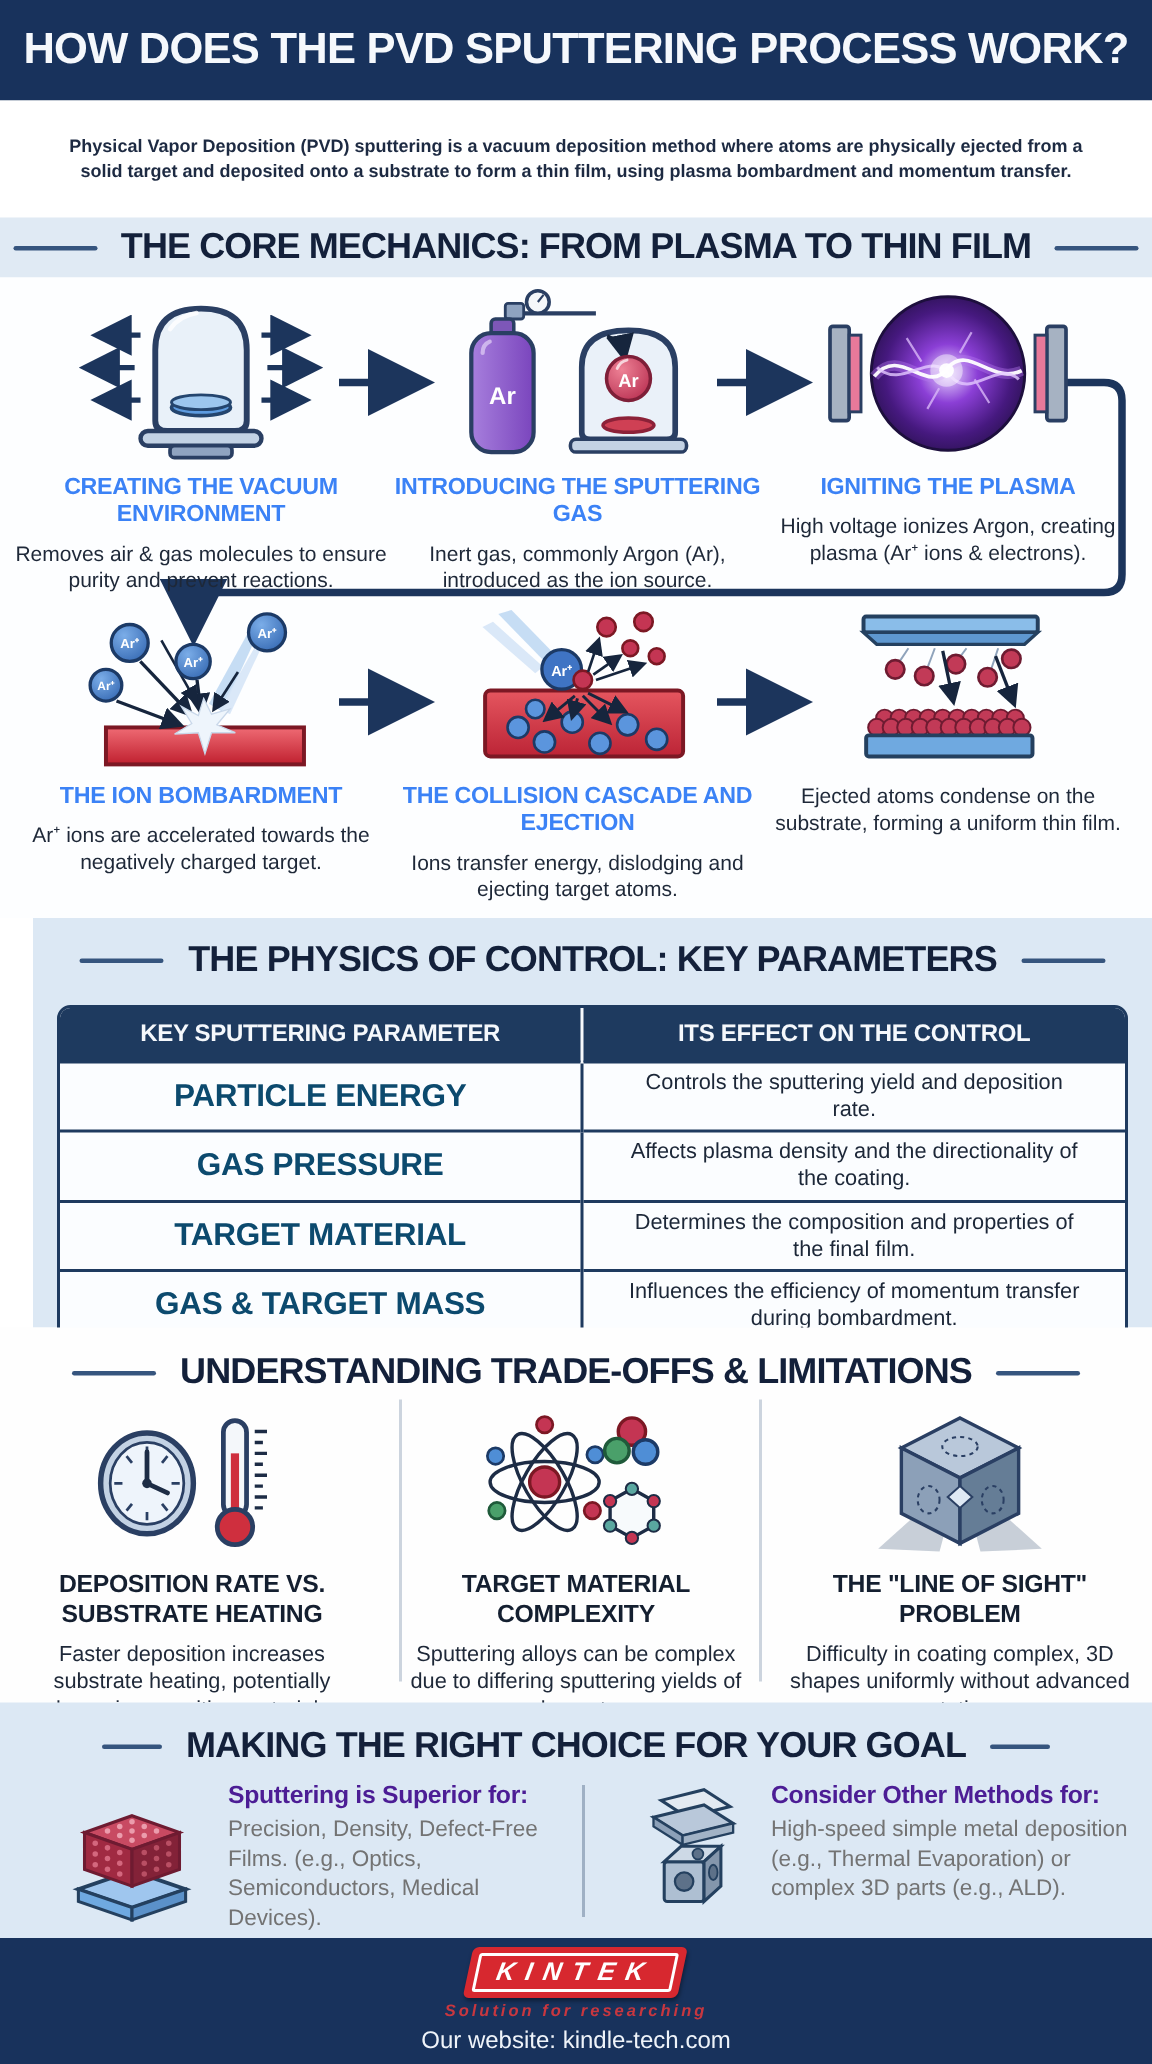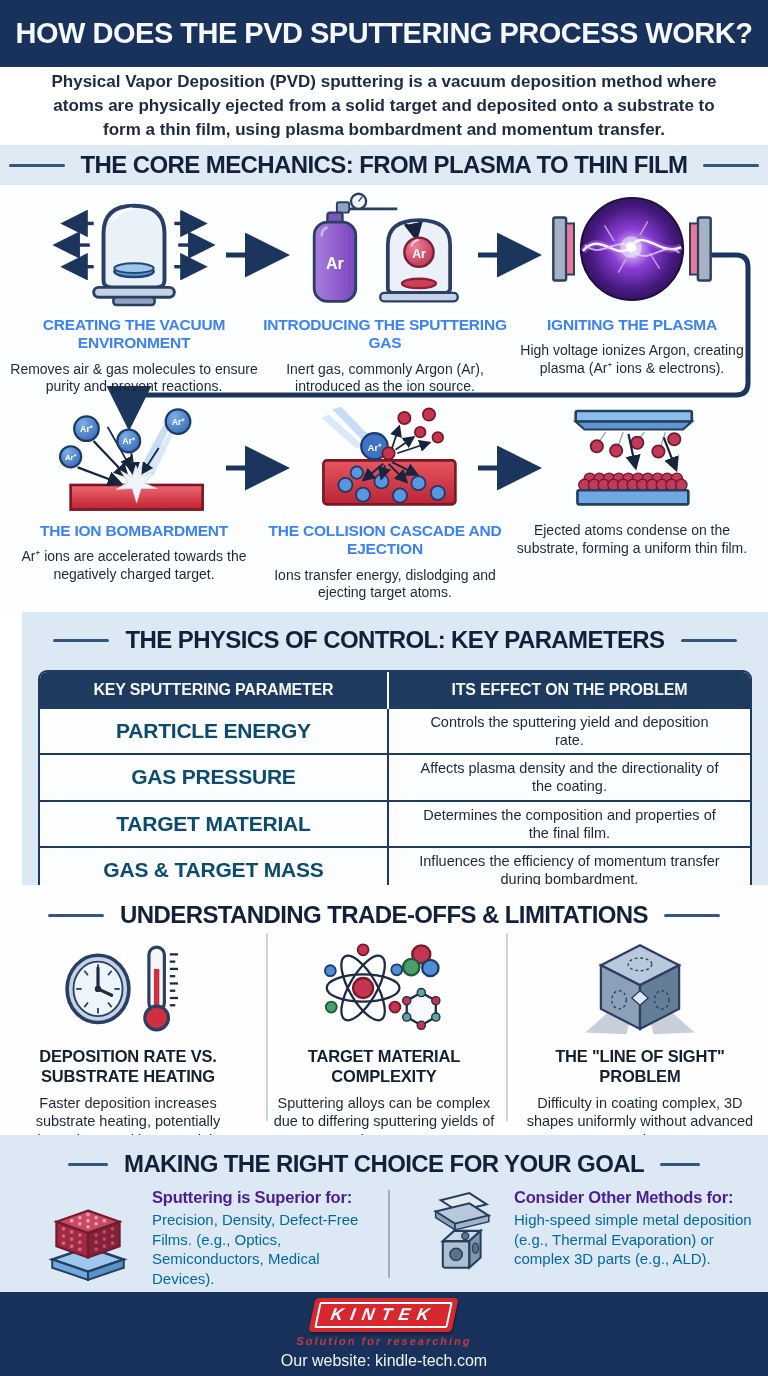--- a/index.html
+++ b/index.html
@@ -6,21 +6,21 @@
   html,body { background:#e8eef5; }
   body { font-family:"Liberation Sans", sans-serif; }
   .page { position:relative; width:768px; height:1376px; margin:0 auto; background:#ffffff; overflow:hidden; }
 
   
   .hdr { height:67px; background:#18325c; display:flex; align-items:center; justify-content:center; }
   .hdr h1 { color:#f5f8fc; font-size:29px; font-weight:bold; letter-spacing:-0.5px; white-space:nowrap; }
 
   
   .intro { height:78px; background:#ffffff; display:flex; align-items:center; justify-content:center; }
-  .intro p { max-width:700px; text-align:center; font-size:17px; font-weight:bold; color:#1d2a42; line-height:1.42; }
+  .intro p { max-width:700px; text-align:center; font-size:12px; font-weight:bold; color:#1d2a42; line-height:1.42; }
 
   
   .sec-head { display:flex; align-items:center; justify-content:center; gap:16px; }
   .sec-head h2 { font-size:24px; font-weight:bold; letter-spacing:-0.6px; color:#13203a; white-space:nowrap; }
   .dash { display:inline-block; width:56px; height:3px; background:#36557e; border-radius:2px; }
 
   .band1 { height:40px; background:#e0eaf4; display:flex; align-items:center; justify-content:center; }
 
   
   .core { position:relative; height:427px; background:#fdfeff; }
@@ -59,21 +59,21 @@
   .vd1 { left:266px; } .vd2 { left:506px; }
 
   
   .choice { position:relative; height:157px; background:#dce8f4; padding-top:15px; }
   .choice-row { display:flex; margin-top:10px; }
   .copt { display:flex; align-items:flex-start; }
   .copt .icon-box { flex:0 0 auto; }
   .copt-l { width:384px; padding-left:42px; gap:18px; }
   .copt-r { width:384px; padding-left:22px; gap:16px; }
   .copt h3 { font-size:16.5px; font-weight:bold; color:#4c1d95; margin-bottom:3px; letter-spacing:-0.2px; }
-  .copt p { font-size:15px; font-weight:500; color:#0369a1; line-height:1.3; max-width:268px; }
+  .copt p { font-size:15px; font-weight:500; color:#737373; line-height:1.3; max-width:268px; }
   .cdiv { position:absolute; left:388px; top:55px; width:2px; height:88px; background:#9fb0c4; }
 
   
   .foot { height:84px; background:#18325c; display:flex; flex-direction:column; align-items:center; justify-content:center; gap:3px; }
   .logo-badge { transform:skewX(-12deg); background:#d7282f; border-radius:4px; padding:4px 5px; box-shadow:1px 2px 3px rgba(0,0,0,.4); }
   .logo-inner { border:2px solid #ffffff; border-radius:2px; padding:1px 12px; }
   .logo-inner span { display:inline-block; transform:skewX(2deg); color:#ffffff; font-weight:bold; font-style:italic; font-size:17px; letter-spacing:7px; }
   .tagline { color:#c8373f; font-size:11px; font-weight:bold; font-style:italic; letter-spacing:2px; }
   .website { color:#eef3f9; font-size:16px; font-weight:500; margin-top:2px; }
 
@@ -343,21 +343,21 @@
     <div class="sec-head">
       <span class="dash"></span>
       <h2>THE PHYSICS OF CONTROL: KEY PARAMETERS</h2>
       <span class="dash"></span>
     </div>
     <div class="ptable">
       <table>
         <thead>
           <tr>
             <th>KEY SPUTTERING PARAMETER</th>
-            <th>ITS EFFECT ON THE PROBLEM</th>
+            <th>ITS EFFECT ON THE CONTROL</th>
           </tr>
         </thead>
         <tbody>
           <tr>
             <td class="pname">PARTICLE ENERGY</td>
             <td class="peffect">Controls the sputtering yield and deposition rate.</td>
           </tr>
           <tr>
             <td class="pname">GAS PRESSURE</td>
             <td class="peffect">Affects plasma density and the directionality of the coating.</td>

